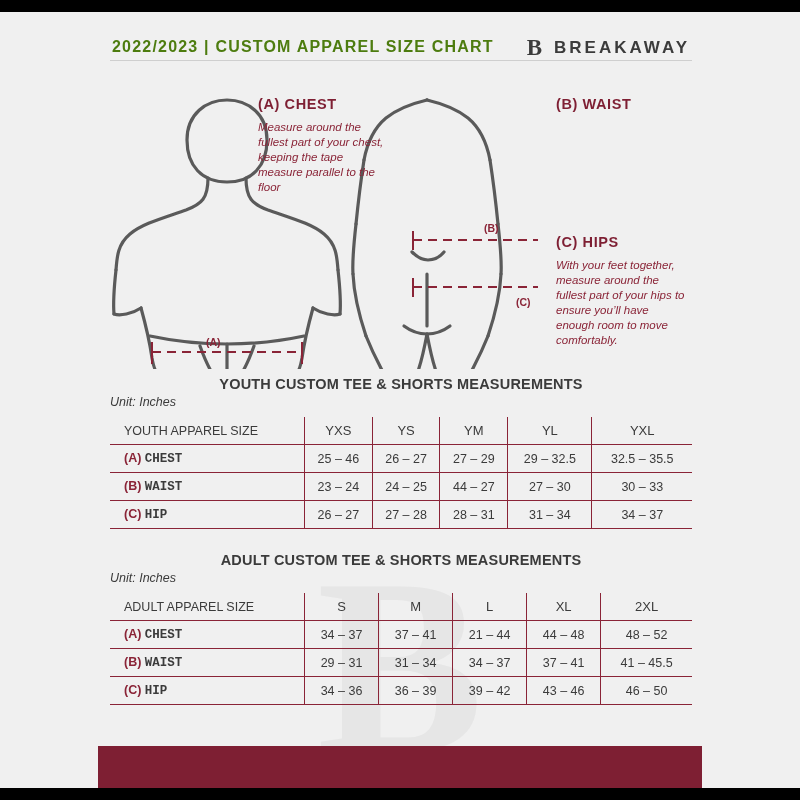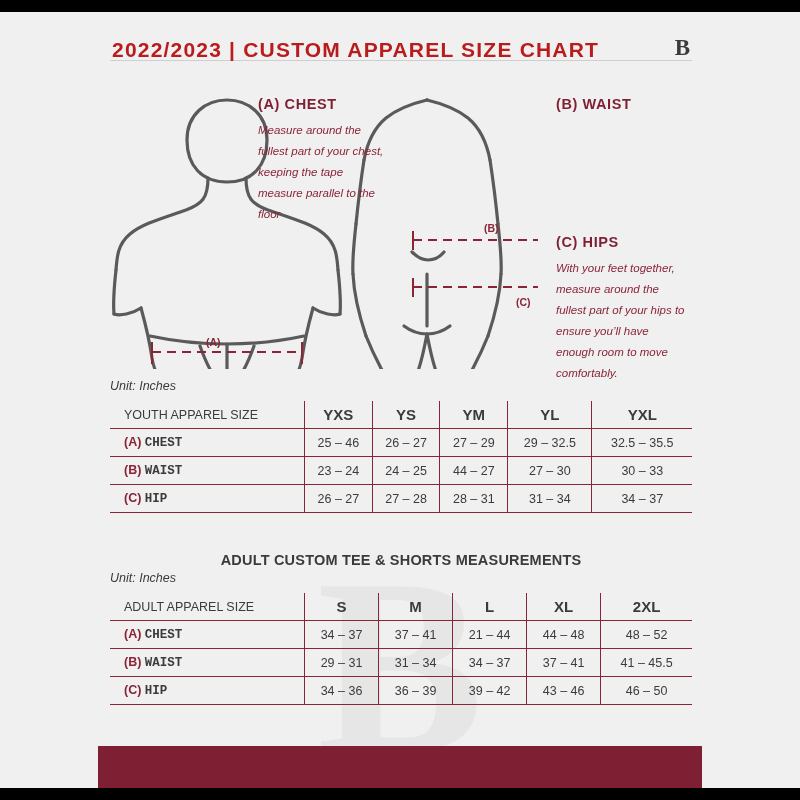--- a/index.html
+++ b/index.html
@@ -49,24 +49,24 @@
     position: absolute;
     left: 0; top: 18px;
     width: 800px;
     height: 44px;
     z-index: 3;
   }
   .header-title {
     position: absolute;
     left: 112px;
     top: 8px;
-    font-size: 21px;
+    font-size: 16px;
     font-weight: bold;
     letter-spacing: 1.2px;
-    color: #b91c1c;
+    color: #4d7c0f;
   }
   .brand {
     position: absolute;
     right: 110px;
     top: 6px;
     display: flex;
     align-items: center;
     gap: 12px;
   }
   .brand-mark {
@@ -98,21 +98,21 @@
     width: 800px;
     height: 295px;
     z-index: 2;
   }
   .fig-svg { position: absolute; left: 0; top: 0; }
 
   .note {
     position: absolute;
     font-style: italic;
     font-size: 11.5px;
-    line-height: 21px;
+    line-height: 15px;
     color: #8a2437;
     width: 132px;
   }
   .note-title {
     position: absolute;
     font-size: 14.5px;
     font-weight: bold;
     letter-spacing: 0.6px;
     color: #7e1f33;
   }
@@ -157,22 +157,22 @@
     text-align: center;
     padding: 0;
   }
   th.rowhead, td.rowhead {
     text-align: left;
     padding-left: 14px;
     border-left: none;
     width: 180px;
   }
   th {
-    font-weight: bold;
-    font-size: 15px;
+    font-weight: normal;
+    font-size: 13px;
   }
   th.rowhead { font-weight: normal; font-size: 12.5px; }
   tr.head th { border-top: none; }
   tr.head th.rowhead { border-top: none; }
   table tr td:last-child, table tr th:last-child { border-right: none; }
   .tag { color: #8a2437; font-weight: bold; }
   .rowlabel { font-weight: bold; font-family: Liberation Mono, monospace; }
   
   .footer-bar {
     position: absolute;
@@ -189,20 +189,21 @@
 
 <div id="page">
   <div class="sheet">
 
     <div class="watermark">B</div>
 
     <div class="header">
       <div class="header-title">2022/2023  |  CUSTOM APPAREL SIZE CHART</div>
       <div class="brand">
         <span class="brand-mark">B</span>
+        <span class="brand-name">BREAKAWAY</span>
       </div>
     </div>
     <div class="header-rule"></div>
 
     <div class="figures">
       <svg class="fig-svg" width="800" height="295" viewBox="0 0 800 295">
 
         <g fill="none" stroke="#5a5a5a" stroke-width="3.2" stroke-linecap="round" stroke-linejoin="round">
           <path d="M187,66 C187,40 206,26 227,26 C248,26 267,40 267,66 C267,92 252,108 227,108 C202,108 187,92 187,66 Z"></path>
           <path d="M208,104 C208,124 202,130 186,136 C160,145 142,150 130,160 C118,170 117,182 116,196"></path>
@@ -255,20 +256,21 @@
       <div class="note-title" style="left:258px; top:22px;">(A) CHEST</div>
       <div class="note" style="left:258px; top:46px; width:128px;">Measure around the fullest part of your chest, keeping the tape measure parallel to the floor</div>
 
       <div class="note-title" style="left:556px; top:22px;">(B) WAIST</div>
 
       <div class="note-title" style="left:556px; top:160px;">(C) HIPS</div>
       <div class="note" style="left:556px; top:184px; width:132px;">With your feet together, measure around the fullest part of your hips to ensure you’ll have enough room to move comfortably.</div>
     </div>
 
     <div class="section" style="top:364px;">
+      <div class="tbl-title">YOUTH CUSTOM TEE &amp; SHORTS MEASUREMENTS</div>
       <div class="tbl-unit">Unit: Inches</div>
       <table>
         <tbody>
             <tr class="head">
           <th class="rowhead">YOUTH APPAREL SIZE</th>
           <th>YXS</th>
           <th>YS</th>
           <th>YM</th>
           <th>YL</th>
           <th>YXL</th>

